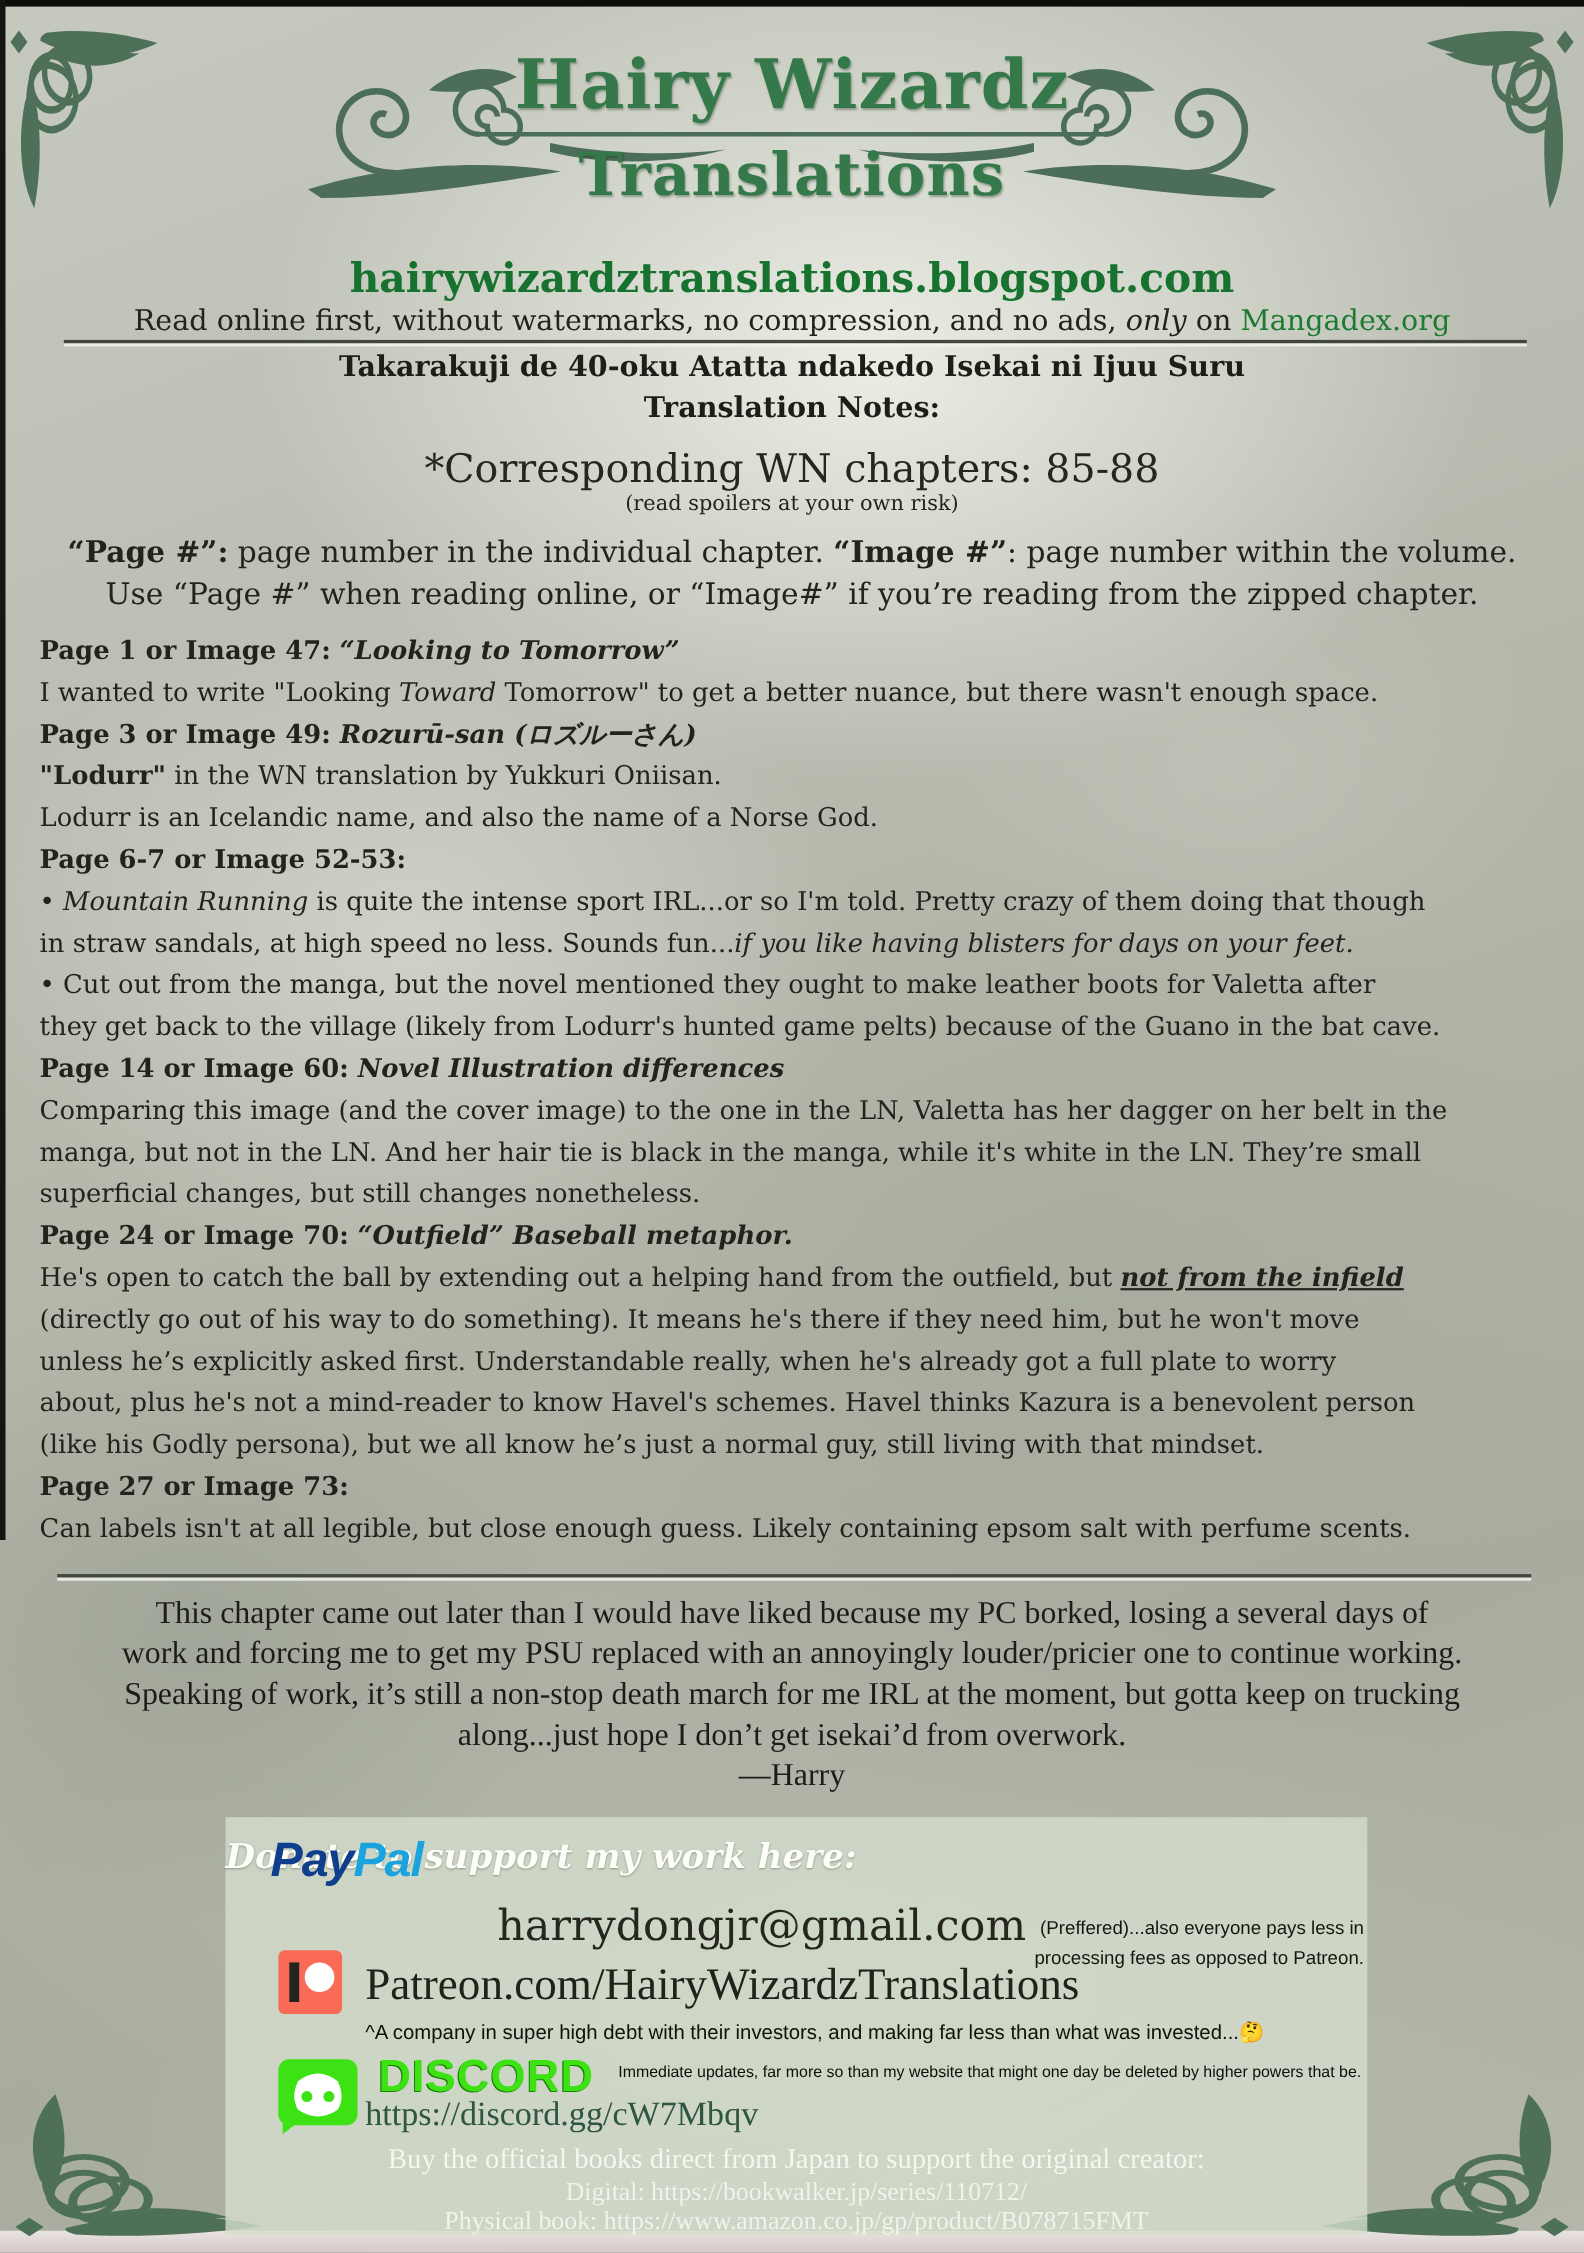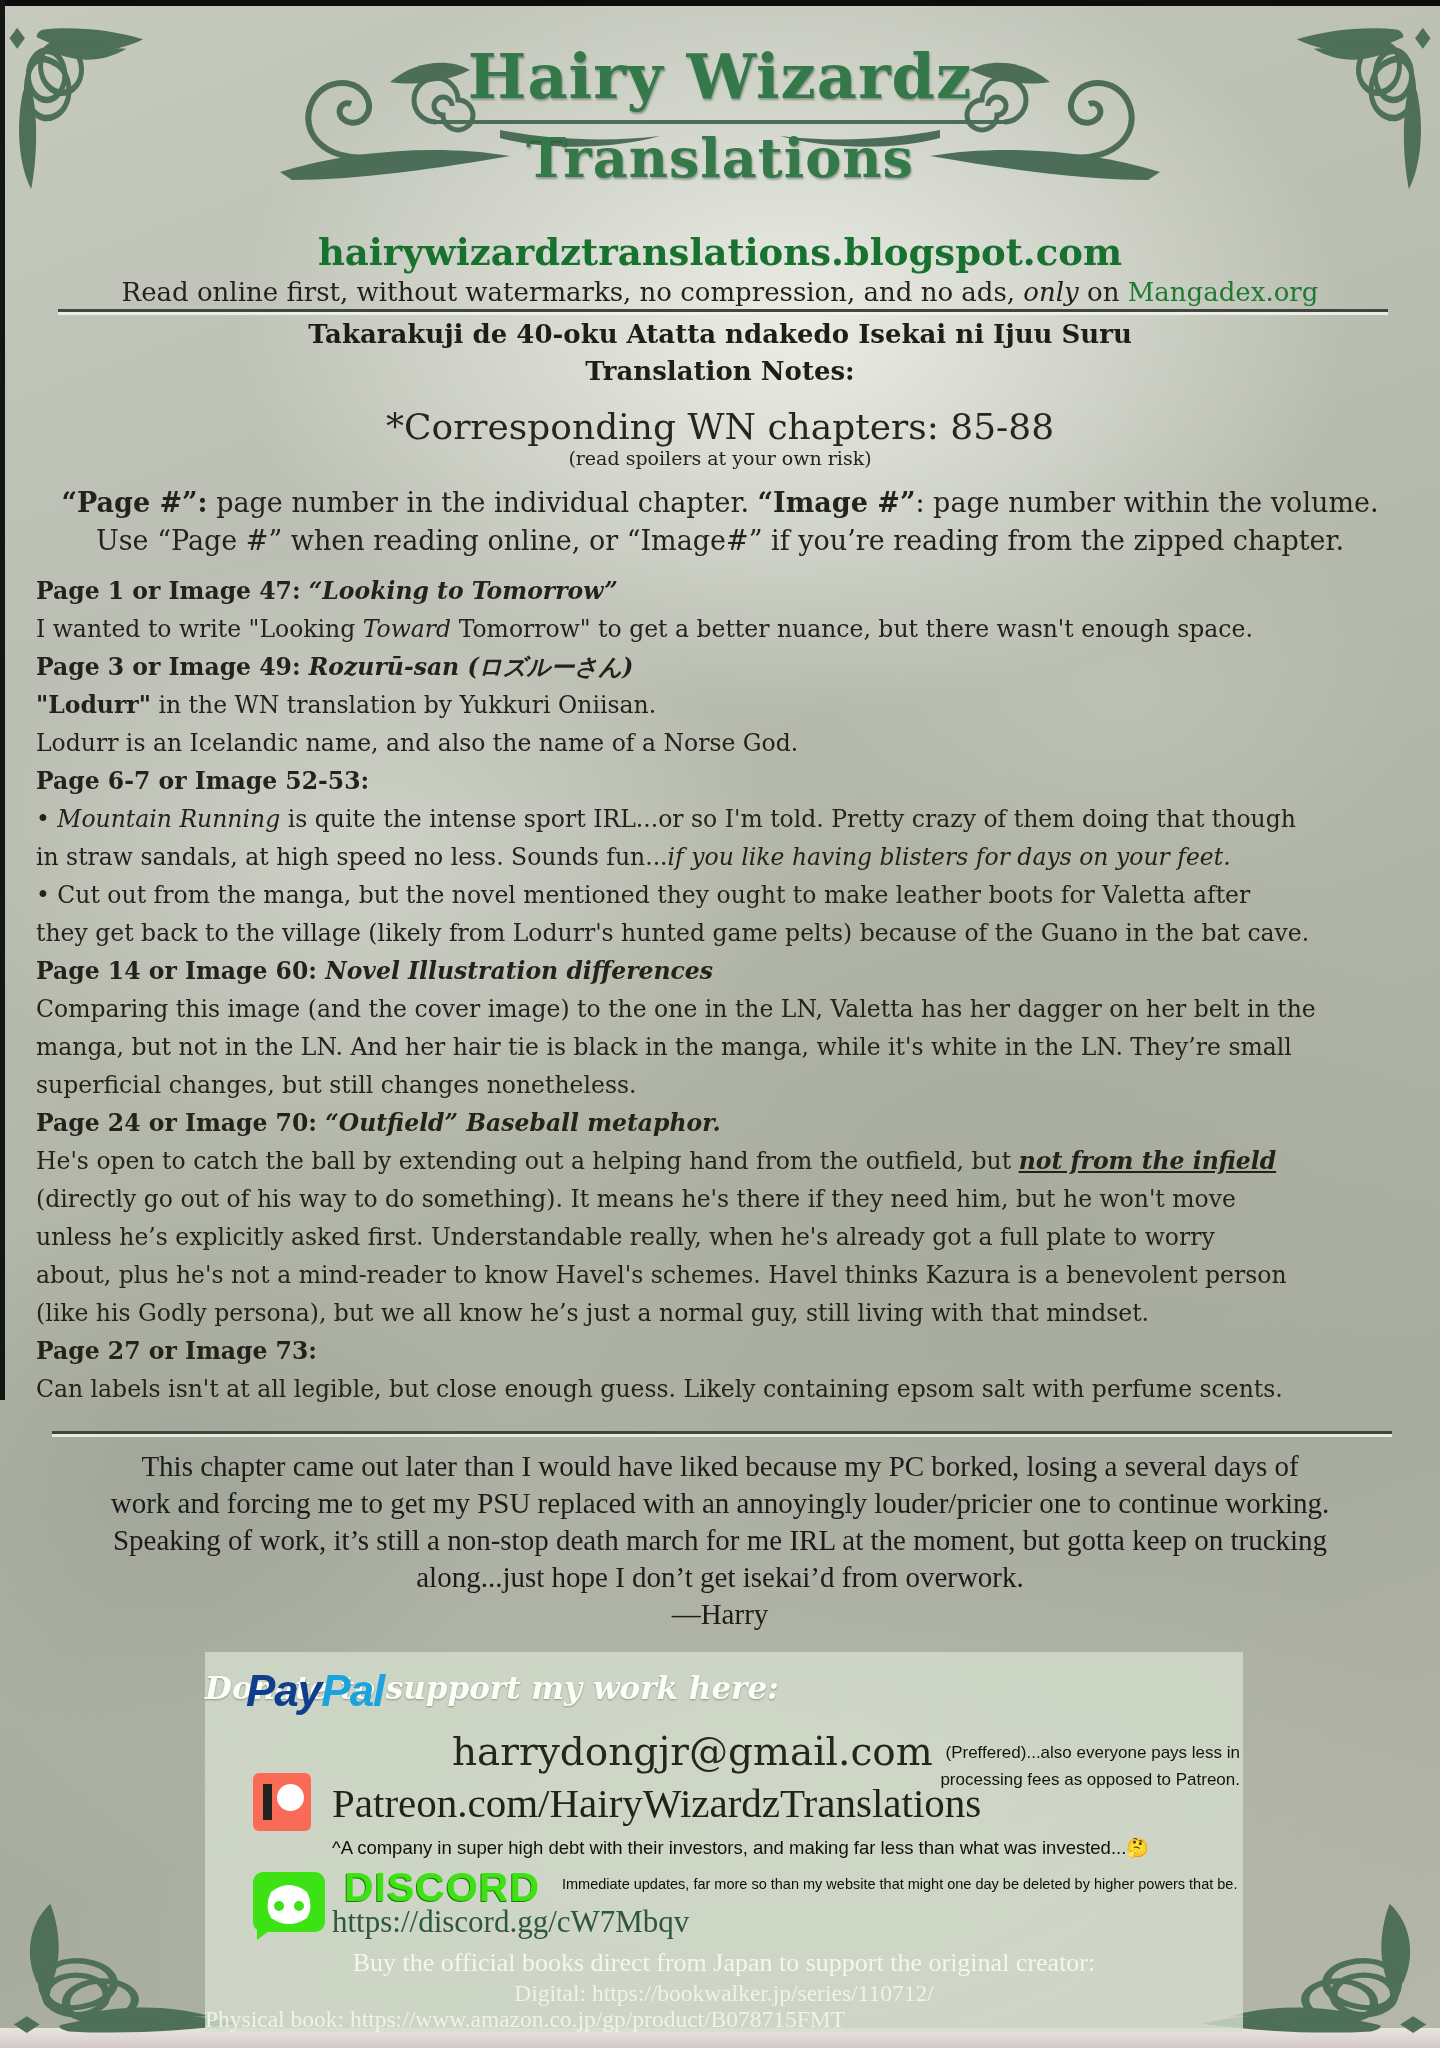--- a/index.html
+++ b/index.html
@@ -60,21 +60,21 @@
   .patreon-note{left:332px;top:1837px;font-family:"Liberation Sans",sans-serif;font-size:18.5px;color:#101008;}
   .discord-icon{left:251px;top:1866px;width:76px;height:76px;}
   .discord-label{left:344px;top:1864px;font-family:"Liberation Sans",sans-serif;font-weight:900;
     font-size:41px;letter-spacing:1px;color:#3ce213;text-shadow:-1px 1px 0 #1d7d09;}
   .discord-note{left:562px;top:1876px;font-family:"Liberation Sans",sans-serif;font-size:14.5px;color:#0e0e0a;white-space:nowrap;}
   .discord-url{left:332px;top:1904px;font-family:"Liberation Serif",serif;font-size:31px;color:#2e5640;}
   .buy-head{left:205px;top:1948px;width:1038px;text-align:center;font-family:"Liberation Serif",serif;
     font-size:26px;color:#f3f8ee;}
   .buy-digital{left:205px;top:1980px;width:1038px;text-align:center;font-family:"Liberation Serif",serif;
     font-size:23.5px;color:#eef4ea;}
-  .buy-physical{left:205px;top:2006px;width:1038px;font-family:"Liberation Serif",serif;
+  .buy-physical{left:205px;top:2006px;width:1038px;text-align:center;font-family:"Liberation Serif",serif;
     font-size:23.5px;color:#eef4ea;}
   .orn{position:absolute;}
 </style>
 </head>
 <body>
 
 <div class="page">
 
   <svg width="0" height="0" style="position:absolute">
     <defs>

